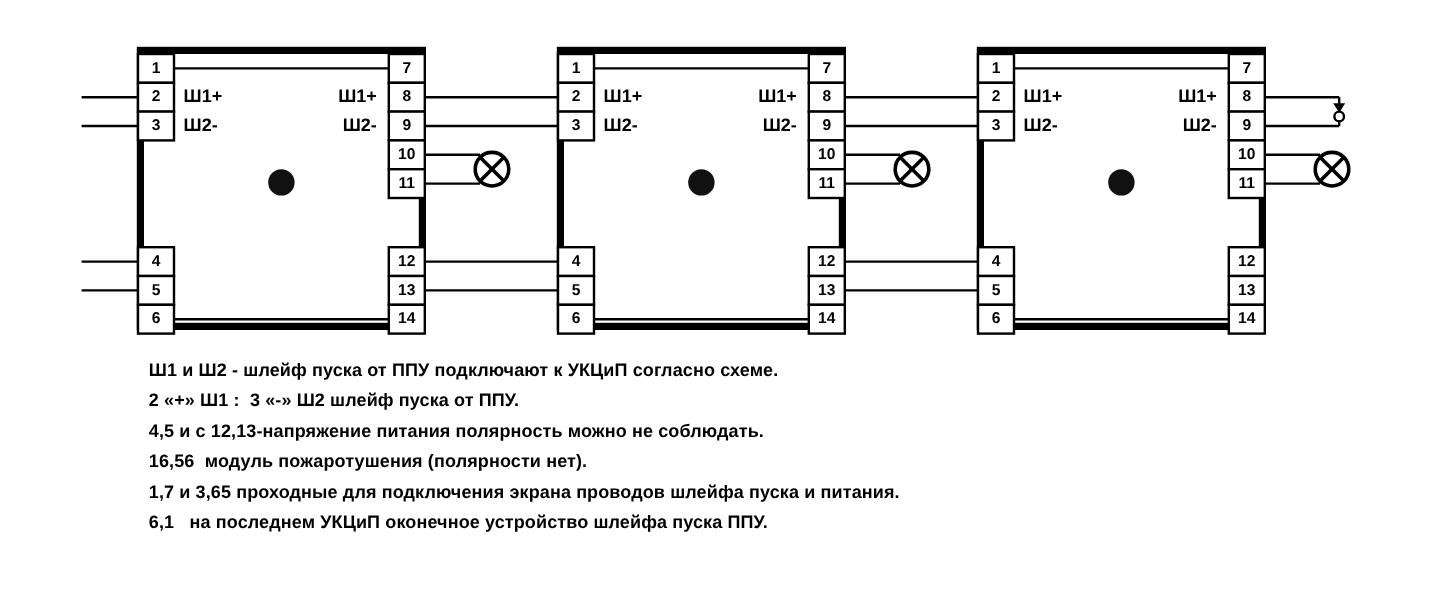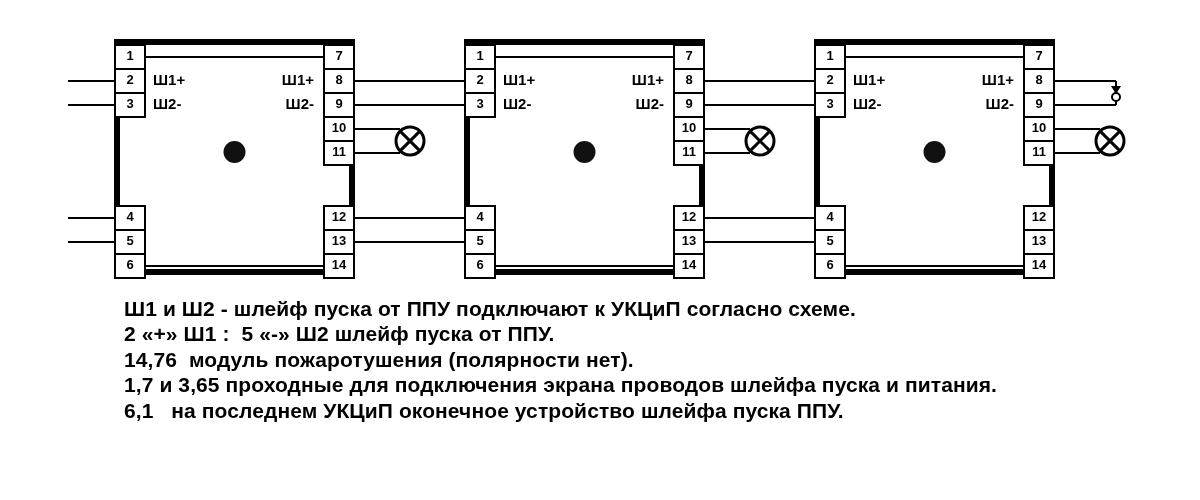--- a/index.html
+++ b/index.html
@@ -14,21 +14,21 @@
   svg.schematic{position:absolute;left:0;top:0;width:1200px;height:290px;display:block;}
 
   .notes{
     position:absolute;
     left:124px;
     top:296px;
     width:1060px;
   }
   .note-line{
     font-family:"Liberation Sans", sans-serif;
-    font-size:21px;
+    font-size:15px;
     font-weight:bold;
     color:#000000;
     line-height:25.4px;
     white-space:pre;
     letter-spacing:0.1px;
   }
 
   
   text{font-family:"Liberation Sans", sans-serif;fill:#000;}
   .pin-num{font-size:13px;font-weight:bold;text-anchor:middle;dominant-baseline:middle;}
@@ -201,19 +201,20 @@
           <line x1="704" y1="81" x2="815" y2="81" stroke="#000000" stroke-width="2"></line>
           <line x1="704" y1="105" x2="815" y2="105" stroke="#000000" stroke-width="2"></line>
           <line x1="704" y1="218" x2="815" y2="218" stroke="#000000" stroke-width="2"></line>
           <line x1="704" y1="242" x2="815" y2="242" stroke="#000000" stroke-width="2"></line>
         </g>
       </g>
   </svg>
 
   <div class="notes">
     <div class="note-line">Ш1 и Ш2 - шлейф пуска от ППУ подключают к УКЦиП согласно схеме.</div>
-    <div class="note-line">2 «+» Ш1 :  5 «-» Ш2 шлейф пуска от ППУ.</div>
-    <div class="note-line">14,76  модуль пожаротушения (полярности нет).</div>
+    <div class="note-line">2 «+» Ш1 :  3 «-» Ш2 шлейф пуска от ППУ.</div>
+    <div class="note-line">4,5 и с 12,13-напряжение питания полярность можно не соблюдать.</div>
+    <div class="note-line">16,56  модуль пожаротушения (полярности нет).</div>
     <div class="note-line">1,7 и 3,65 проходные для подключения экрана проводов шлейфа пуска и питания.</div>
     <div class="note-line">6,1   на последнем УКЦиП оконечное устройство шлейфа пуска ППУ.</div>
   </div>
 
 </div>
 
 </body></html>

